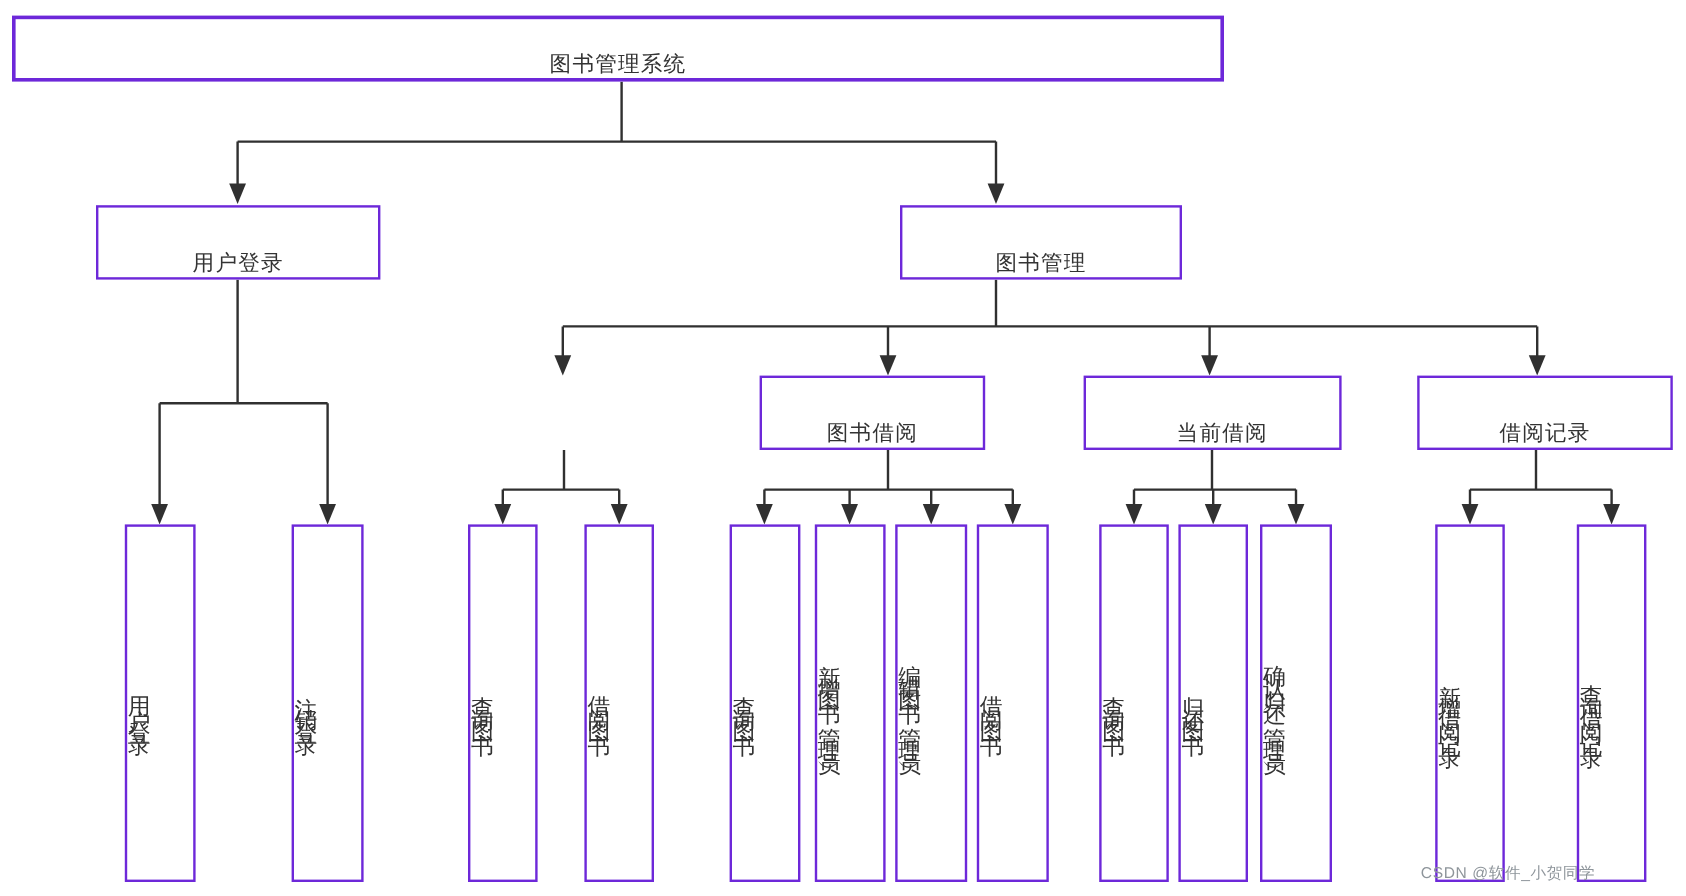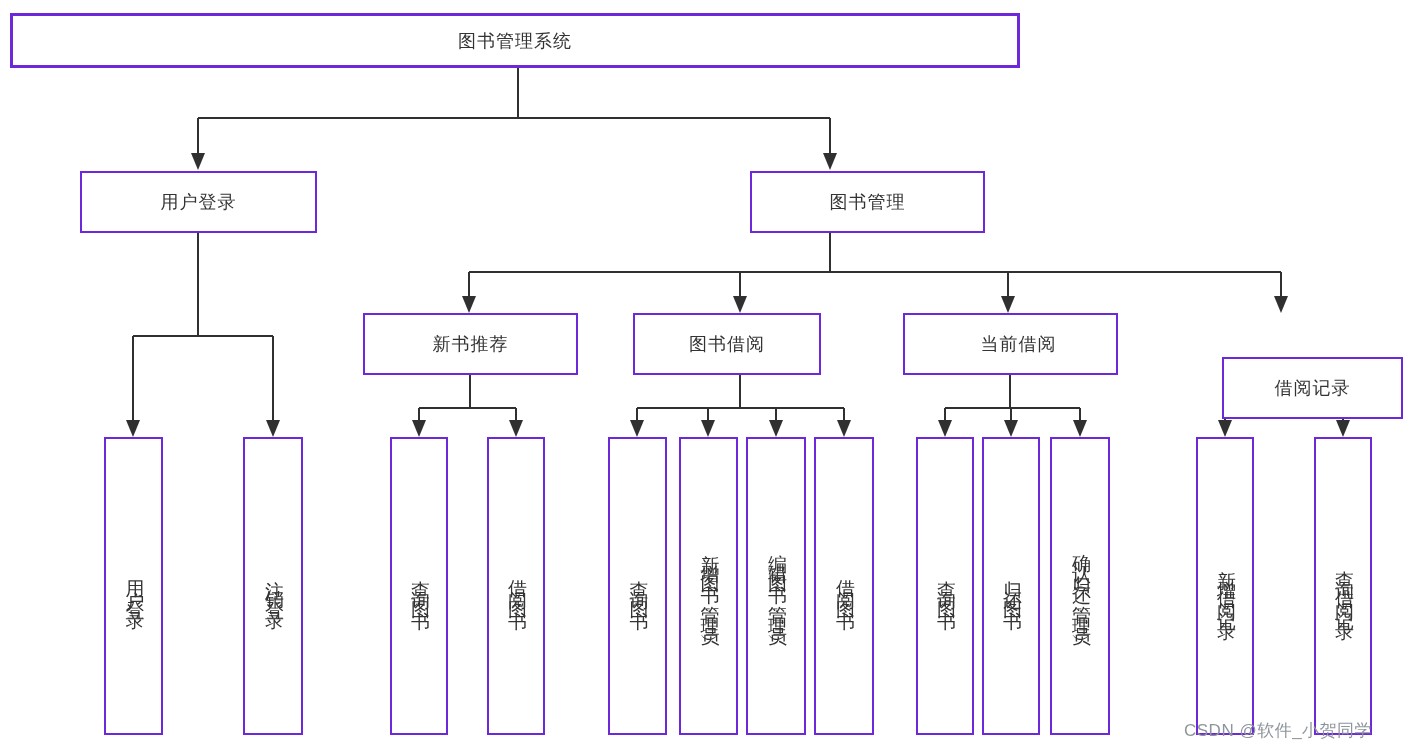--- a/index.html
+++ b/index.html
@@ -17,39 +17,38 @@
     left: 0; top: 0;
     width: 1405px; height: 747px;
     pointer-events: none;
   }
   .box {
     position: absolute;
     box-sizing: border-box;
     background: #ffffff;
     border: 2px solid #6d28d9;
     display: flex;
-    align-items: center;
+    align-items: flex-end;
     justify-content: center;
     text-align: center;
-    font-family: Liberation Mono, monospace;
   }
   .root-box { border-width: 3px; }
   .h-box { font-size: 18px; letter-spacing: 1px; }
   .v-box {
     writing-mode: vertical-rl;
     text-orientation: mixed;
     font-size: 19px;
     letter-spacing: 0.55em;
     line-height: 1;
   }
   .watermark {
     position: absolute;
     left: 1184px;
     top: 719px;
-    font-size: 17px;
+    font-size: 13px;
     letter-spacing: 0.5px;
     color: #8e959b;
     white-space: nowrap;
   }
 </style>
 </head>
 <body>
 
 <div id="stage">
 
@@ -90,30 +89,27 @@
     <span>图书管理系统</span>
   </div>
 
   <div class="box h-box" style="left:80px; top:171px; width:237px; height:62px;">
     <span>用户登录</span>
   </div>
   <div class="box h-box" style="left:750px; top:171px; width:235px; height:62px;">
     <span>图书管理</span>
   </div>
 
-  <div class="box h-box" style="left:363px; top:313px; width:215px; height:62px;">
-    <span>新书推荐</span>
-  </div>
   <div class="box h-box" style="left:633px; top:313px; width:188px; height:62px;">
     <span>图书借阅</span>
   </div>
   <div class="box h-box" style="left:903px; top:313px; width:215px; height:62px;padding-left:16px;">
     <span>当前借阅</span>
   </div>
-  <div class="box h-box" style="left:1222px; top:313px; width:181px; height:62px;margin-top:44px;">
+  <div class="box h-box" style="left:1181px; top:313px; width:213px; height:62px;">
     <span>借阅记录</span>
   </div>
 
   <div class="box v-box" style="left:104px; top:437px; width:59px; height:298px;">
     <span>用户登录</span>
   </div>
   <div class="box v-box" style="left:243px; top:437px; width:60px; height:298px;">
     <span>注销登录</span>
   </div>
 

